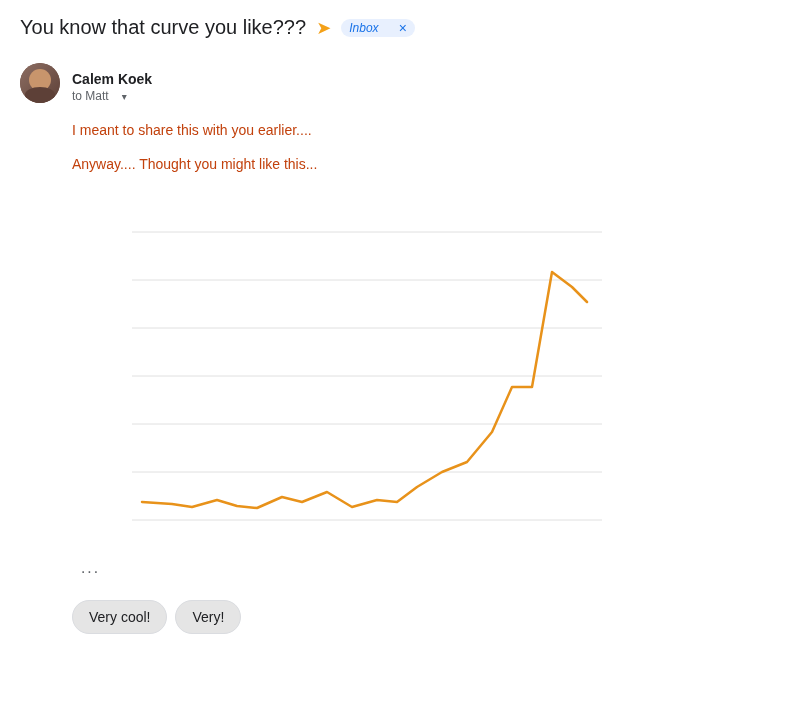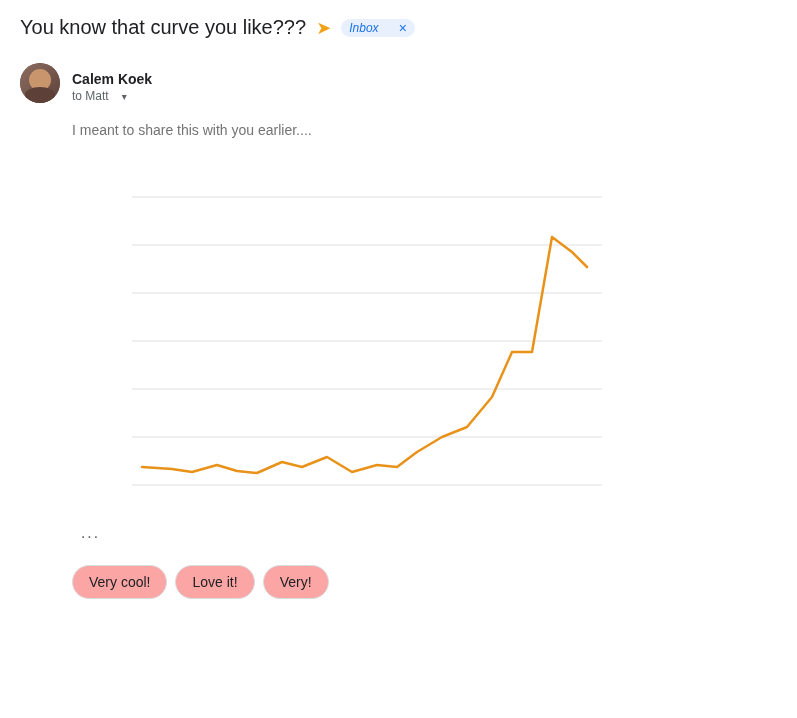--- a/index.html
+++ b/index.html
@@ -115,21 +115,21 @@
     .dropdown-arrow {
       font-size: 10px;
       color: #5f6368;
       cursor: pointer;
     }
     .email-body {
       margin-left: 52px;
     }
     .email-paragraph {
       font-size: 14px;
-      color: #737373;
+      color: #c2410c;
       line-height: 1.6;
       margin-bottom: 12px;
     }
     .chart-container {
       margin-top: 16px;
       margin-bottom: 8px;
       border: none;
       width: 545px;
       height: 360px;
       position: relative;
@@ -152,21 +152,21 @@
       font-size: 16px;
       letter-spacing: 1px;
     }
     .reply-buttons {
       display: flex;
       gap: 8px;
       margin-top: 8px;
     }
     .reply-btn {
       border: 1px solid #dadce0;
-      background: #fca5a5;
+      background: #e5e5e5;
       color: #202124;
       padding: 8px 16px;
       border-radius: 20px;
       font-size: 14px;
       cursor: pointer;
       font-family: Arial, sans-serif;
     }
   </style>
 </head>
 <body>
@@ -193,20 +193,21 @@
       <span class="sender-name">Calem Koek</span>
       <div class="sender-to">
         <span>to Matt</span>
         <span class="dropdown-arrow">▾</span>
       </div>
     </div>
   </div>
 
   <div class="email-body">
     <p class="email-paragraph">I meant to share this with you earlier....</p>
+    <p class="email-paragraph">Anyway.... Thought you might like this...</p>
 
     <div class="chart-container">
       <svg class="chart-svg" viewBox="0 0 545 360" xmlns="http://www.w3.org/2000/svg">
 
         <line x1="60" y1="40" x2="530" y2="40" stroke="#e0e0e0" stroke-width="1"></line>
         <line x1="60" y1="88" x2="530" y2="88" stroke="#e0e0e0" stroke-width="1"></line>
         <line x1="60" y1="136" x2="530" y2="136" stroke="#e0e0e0" stroke-width="1"></line>
         <line x1="60" y1="184" x2="530" y2="184" stroke="#e0e0e0" stroke-width="1"></line>
         <line x1="60" y1="232" x2="530" y2="232" stroke="#e0e0e0" stroke-width="1"></line>
         <line x1="60" y1="280" x2="530" y2="280" stroke="#e0e0e0" stroke-width="1"></line>
@@ -235,18 +236,17 @@
             500,95
             515,110
           "></polyline>
       </svg>
     </div>
 
     <div class="ellipsis-btn">···</div>
 
     <div class="reply-buttons">
       <button class="reply-btn">Very cool!</button>
-      <button class="reply-btn">Love it!</button>
       <button class="reply-btn">Very!</button>
     </div>
   </div>
 
 </div>
 
 </body></html>

